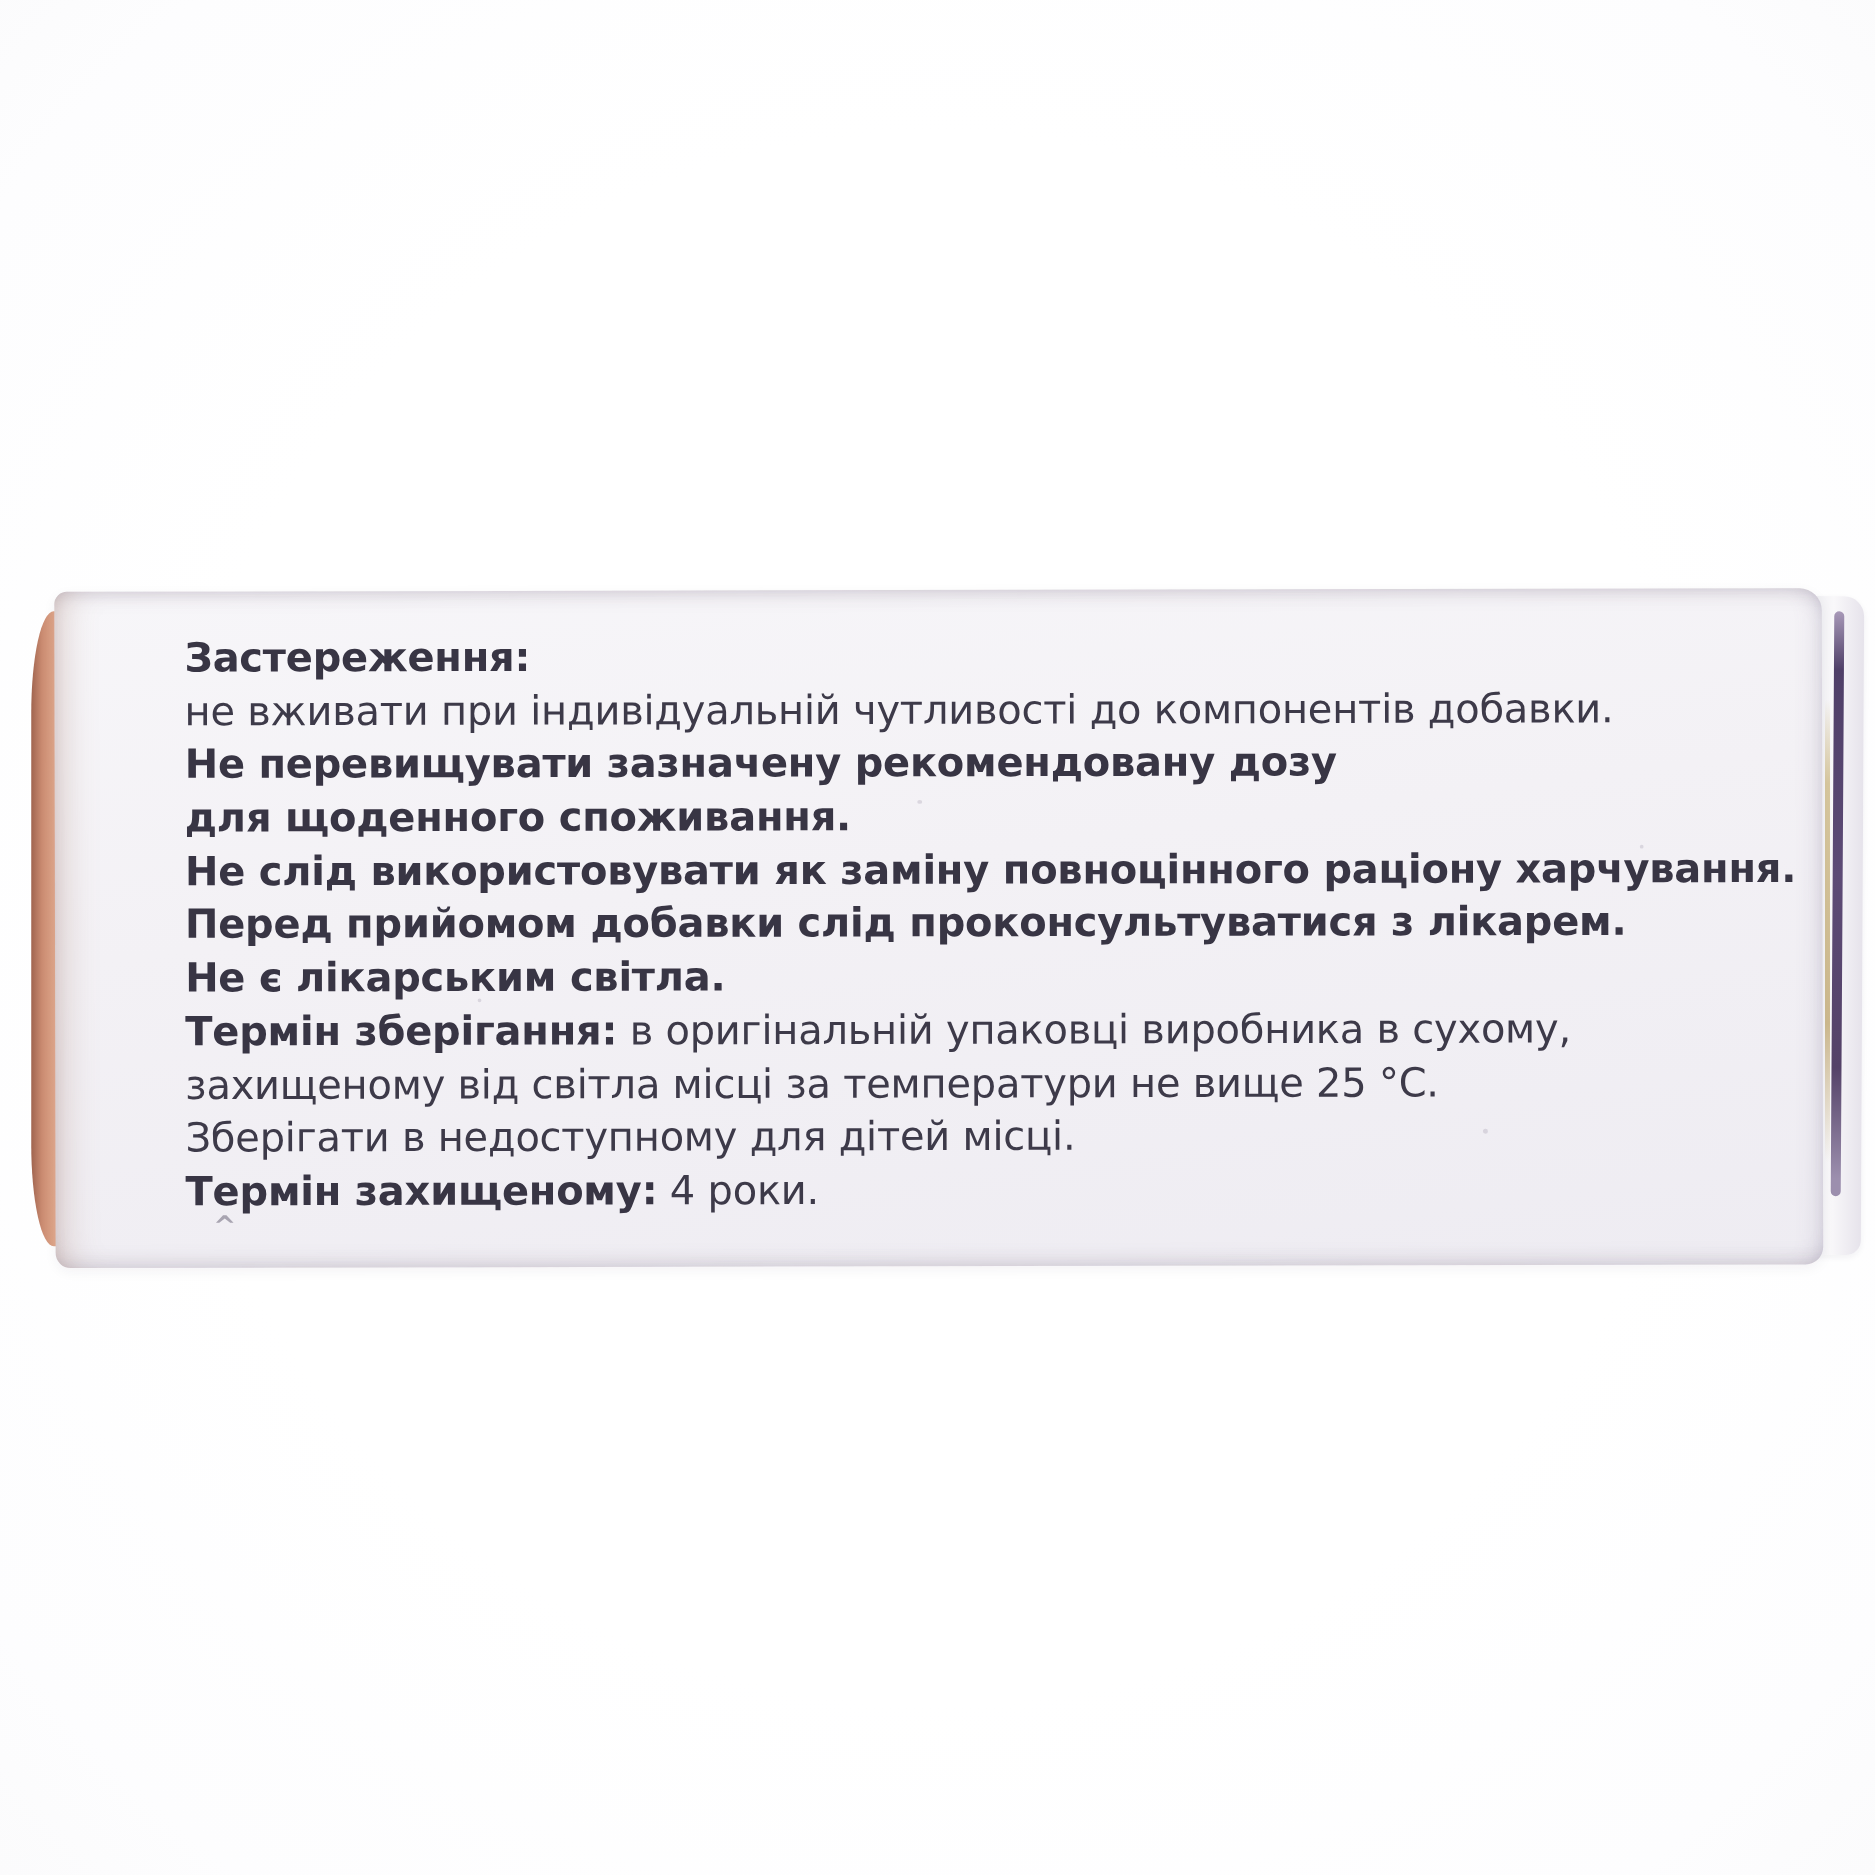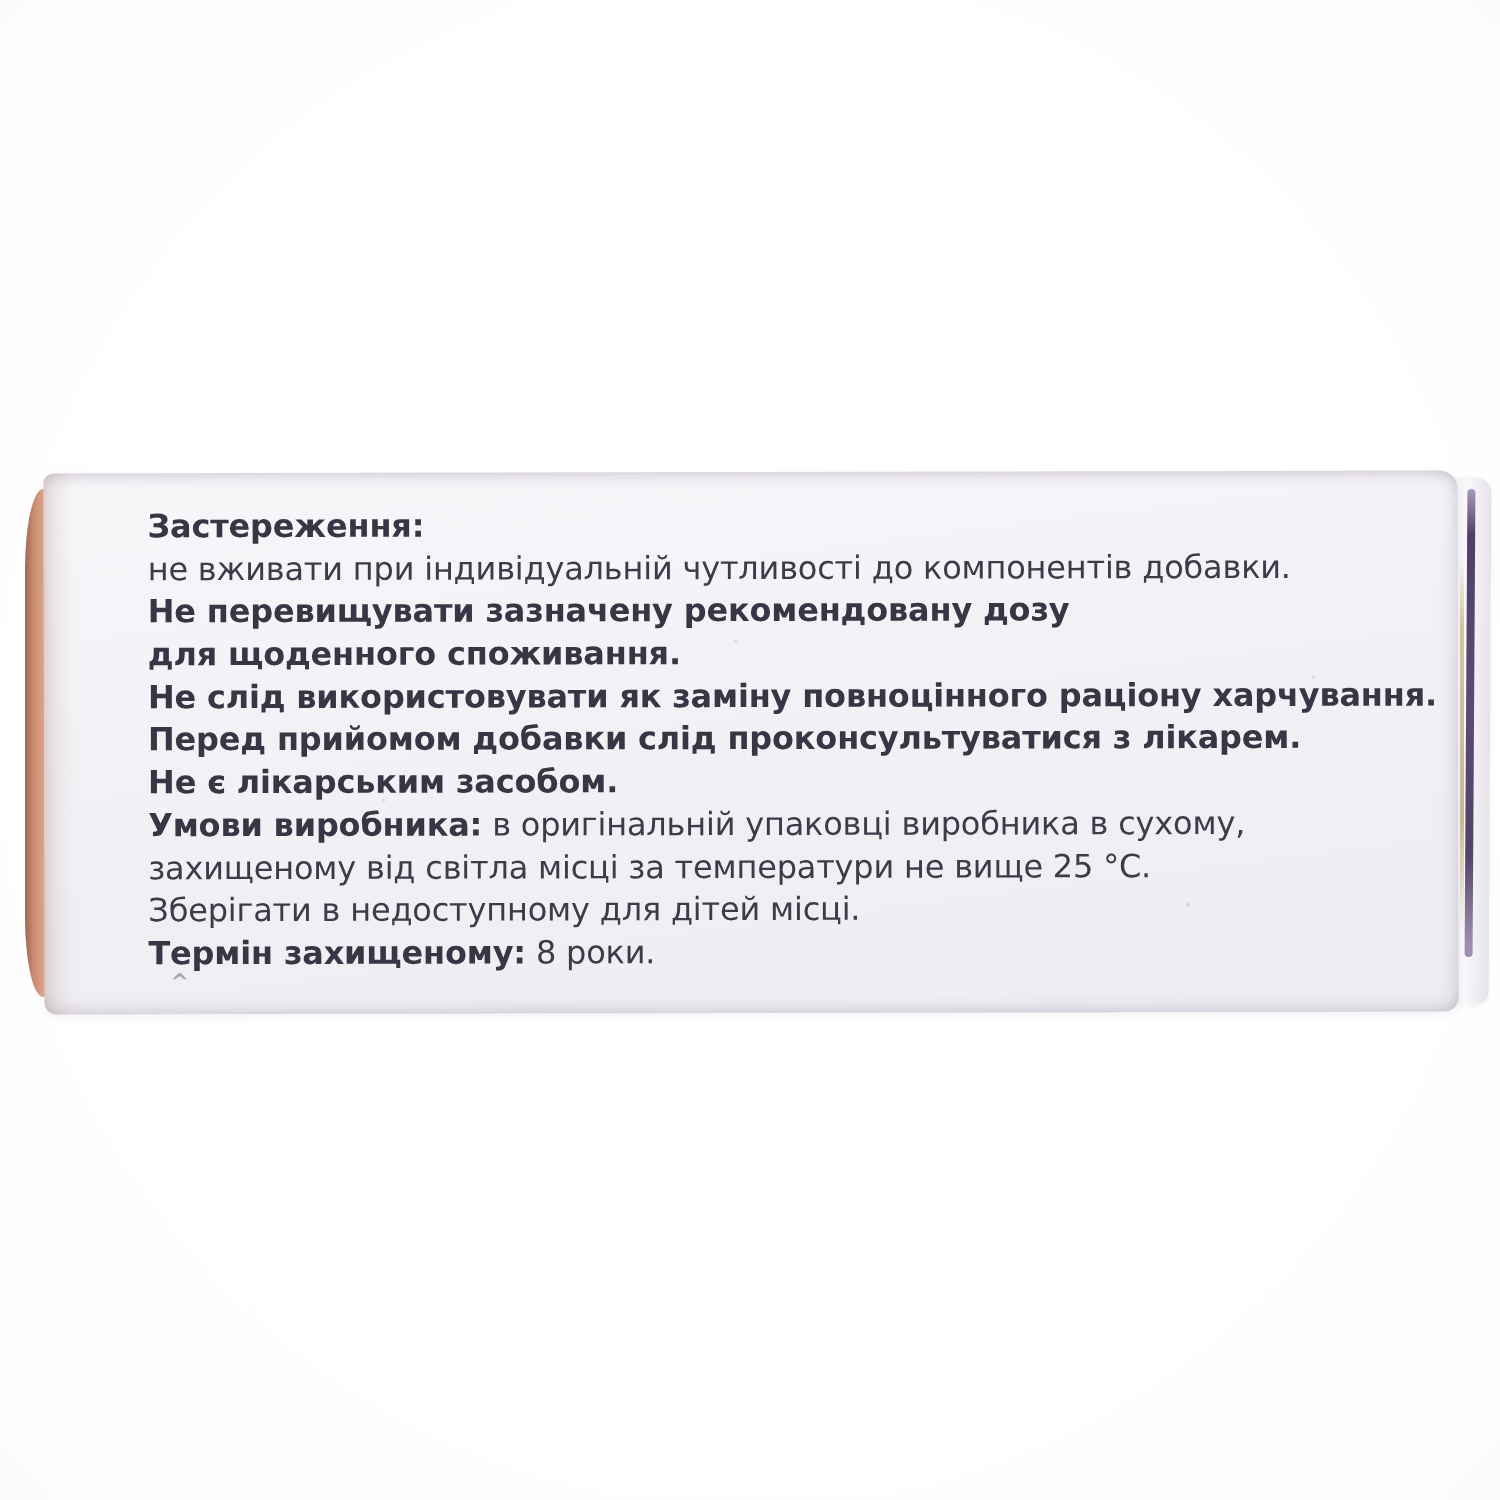--- a/index.html
+++ b/index.html
@@ -137,37 +137,37 @@
 
       <div class="line">
         <span class="b">Не слід використовувати як заміну повноцінного раціону харчування.</span>
       </div>
 
       <div class="line">
         <span class="b">Перед прийомом добавки слід проконсультуватися з лікарем.</span>
       </div>
 
       <div class="line">
-        <span class="b">Не є лікарським засобом.</span>
+        <span class="b">Не є лікарським світла.</span>
       </div>
 
       <div class="line">
-        <span class="b">Умови виробника:</span><span> в оригінальній упаковці виробника в сухому,</span>
+        <span class="b">Термін зберігання:</span><span> в оригінальній упаковці виробника в сухому,</span>
       </div>
 
       <div class="line">
         <span>захищеному від світла місці за температури не вище 25 °С.</span>
       </div>
 
       <div class="line">
         <span>Зберігати в недоступному для дітей місці.</span>
       </div>
 
       <div class="line">
-        <span class="b">Термін захищеному:</span><span> 8 роки.</span>
+        <span class="b">Термін захищеному:</span><span> 4 роки.</span>
       </div>
 
     </div>
 
     <span class="caret-mark">^</span>
     <span class="speck speck1"></span>
     <span class="speck speck2"></span>
     <span class="speck speck3"></span>
     <span class="speck speck4"></span>
   </div>

